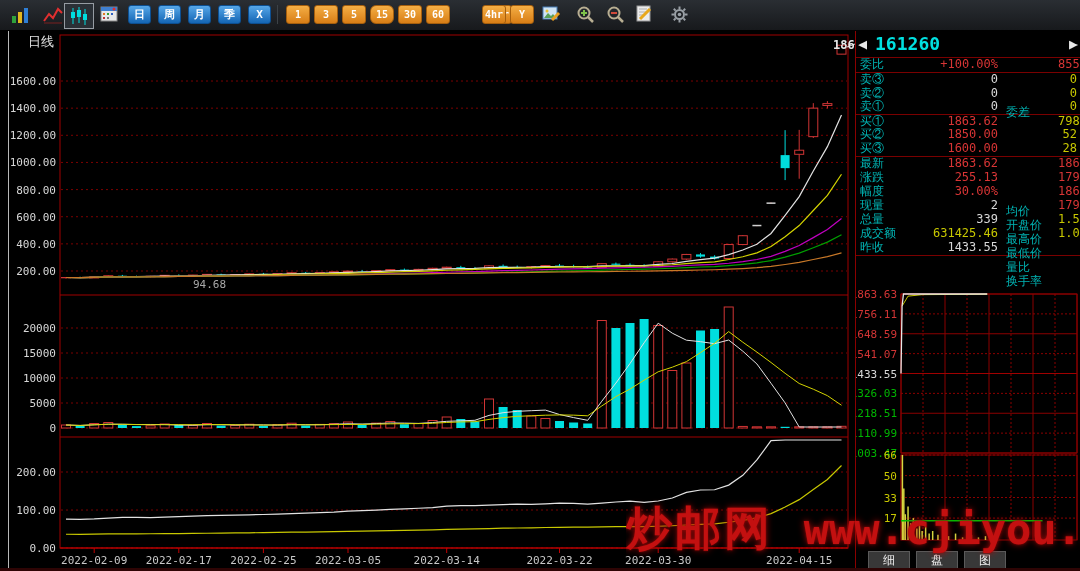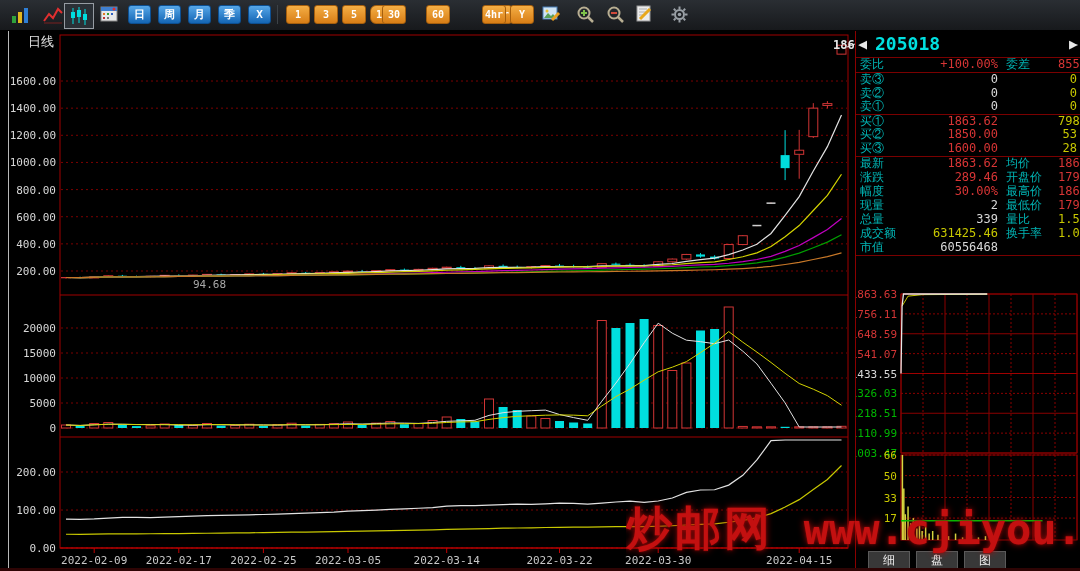--- a/index.html
+++ b/index.html
@@ -33,21 +33,21 @@
   .right-panel{position:absolute;left:855px;top:30px;width:225px;height:541px;background:#000;
                border-left:1px solid #8b0000;box-sizing:border-box;z-index:15;font-size:12px;}
   .p-header{height:27px;display:flex;align-items:center;border-bottom:1px solid #7a0000;}
   .p-arrow{color:#e8e8e8;font-size:15px;padding:0 2px;cursor:pointer;}
   .p-name{color:#f0f000;font-size:20px;font-weight:bold;letter-spacing:1px;
           font-family:"DejaVu Sans","Liberation Sans",sans-serif;}
   .p-code{color:#00e0e0;font-size:18px;font-weight:bold;margin-left:6px;}
   .prow{display:flex;align-items:flex-start;height:13.6px;line-height:13px;}
   .prow .lab{width:46px;padding-left:4px;color:#00b4b4;flex:none;}
   .prow .v1{width:92px;text-align:right;flex:none;}
-  .prow .lab2{width:52px;padding-left:8px;color:#00b4b4;flex:none;}
+  .prow .lab2{width:52px;padding-left:8px;color:#00b4b4;flex:none;margin-top:48px;}
   .prow .v2{flex:1;text-align:right;padding-right:3px;}
   .sec{border-bottom:1px solid #7a0000;}
   .stat-row{height:14px;}
   .c-red{color:#d83535;}.c-yellow{color:#c8c800;}.c-white{color:#d8d8d8;}
   .mini-wrap{position:absolute;left:0;top:252px;width:225px;height:268px;}
   .p-tabs{position:absolute;left:0;top:521px;width:225px;height:19px;z-index:20;}
   .p-tab{position:absolute;top:0;width:40px;height:17px;background:#383838;border:1px solid #5a5a5a;
          color:#efefef;font-size:12px;display:flex;align-items:center;justify-content:center;cursor:pointer;}
   svg text{font-family:"DejaVu Sans Mono","Liberation Mono",monospace;}
 </style>
@@ -93,21 +93,21 @@
     </div>
     <div class="tb-abs tb-btn-blue" style="left: 128px;">日</div>
     <div class="tb-abs tb-btn-blue" style="left: 158px;">周</div>
     <div class="tb-abs tb-btn-blue" style="left: 188px;">月</div>
     <div class="tb-abs tb-btn-blue" style="left: 218px;">季</div>
     <div class="tb-abs tb-btn-blue" style="left: 248px;">X</div>
     <div class="tb-abs tb-btn-orange" style="left: 286px;">1</div>
     <div class="tb-abs tb-btn-orange" style="left: 314px;">3</div>
     <div class="tb-abs tb-btn-orange" style="left: 342px;">5</div>
     <div class="tb-abs tb-btn-orange" style="left: 370px; border-radius: 6px;">15</div>
-    <div class="tb-abs tb-btn-orange" style="left: 382px;">30</div>
+    <div class="tb-abs tb-btn-orange" style="left: 398px;">30</div>
     <div class="tb-abs tb-btn-orange" style="left: 426px;">60</div>
     <div class="tb-abs tb-btn-orange" style="left: 460px; margin-left: 28px;">2hr</div>
     <div class="tb-abs tb-btn-orange" style="left: 482px;">4hr</div>
     <div class="tb-abs tb-btn-orange" style="left: 510px;">Y</div>
     <div class="tb-abs tb-ico" style="left: 542px;">
       <svg width="19" height="18">
         <rect x="1" y="2" width="14" height="12" fill="#cfe4f4" stroke="#4a7fb5"></rect>
         <polygon points="2,13 6,8 9,11 11,9 14,13" fill="#58a058"></polygon>
         <circle cx="5" cy="6" r="1.5" fill="#e8c030"></circle>
         <line x1="10" y1="15" x2="17" y2="8" stroke="#e8a020" stroke-width="3"></line>
@@ -395,21 +395,21 @@
 </div>
 <div class="win-border"></div>
 <div class="pane-label">日线</div>
 <div class="price-tag">1863.62</div>
 <div class="watermark"><span class="cn">炒邮网 </span><span class="url">www.cjiyou.net</span></div>
 <div class="bottom-strip"></div>
 
 <div class="right-panel">
   <div class="p-header">
     <span class="p-arrow">◀</span>
-    <span class="p-code">205018</span>
+    <span class="p-code">161260</span>
     <span class="p-arrow" style="margin-left:auto;">▶</span>
   </div>
   <div class="prow sec" style="height:14px;">
     <span class="lab">委比</span>
     <span class="v1 c-red">+100.00%</span>
     <span class="lab2">委差</span>
     <span class="v2 c-red">855</span>
   </div>
   <div id="asks" class="sec">
       <div class="prow">
@@ -435,39 +435,39 @@
       <div class="prow">
         <span class="lab">买①</span>
         <span class="v1 c-red">1863.62</span>
         <span class="lab2"></span>
         <span class="v2 c-yellow">798</span>
       </div>
       <div class="prow">
         <span class="lab">买②</span>
         <span class="v1 c-red">1850.00</span>
         <span class="lab2"></span>
-        <span class="v2 c-yellow">53</span>
+        <span class="v2 c-yellow">52</span>
       </div>
       <div class="prow">
         <span class="lab">买③</span>
         <span class="v1 c-red">1600.00</span>
         <span class="lab2"></span>
         <span class="v2 c-yellow">28</span>
       </div>
     </div>
   <div id="stats" class="sec">
       <div class="prow stat-row">
         <span class="lab">最新</span>
         <span class="v1 c-red">1863.62</span>
         <span class="lab2">均价</span>
         <span class="v2 c-red">1862.61</span>
       </div>
       <div class="prow stat-row">
         <span class="lab">涨跌</span>
-        <span class="v1 c-red">289.46</span>
+        <span class="v1 c-red">255.13</span>
         <span class="lab2">开盘价</span>
         <span class="v2 c-red">1798.00</span>
       </div>
       <div class="prow stat-row">
         <span class="lab">幅度</span>
         <span class="v1 c-red">30.00%</span>
         <span class="lab2">最高价</span>
         <span class="v2 c-red">1863.62</span>
       </div>
       <div class="prow stat-row">
@@ -482,22 +482,22 @@
         <span class="lab2">量比</span>
         <span class="v2 c-yellow">1.59</span>
       </div>
       <div class="prow stat-row">
         <span class="lab">成交额</span>
         <span class="v1 c-yellow">631425.46</span>
         <span class="lab2">换手率</span>
         <span class="v2 c-yellow">1.04%</span>
       </div>
       <div class="prow stat-row">
-        <span class="lab">市值</span>
-        <span class="v1 c-white">60556468</span>
+        <span class="lab">昨收</span>
+        <span class="v1 c-white">1433.55</span>
         <span class="lab2"></span>
         <span class="v2 c-white"></span>
       </div>
     </div>
   <div class="mini-wrap">
     <svg id="mini-svg" width="225" height="268">
         <g>
           <line x1="45" y1="12" x2="45" y2="171" stroke="#8b0000" stroke-dasharray=""></line>
           <line x1="45" y1="173" x2="45" y2="258" stroke="#8b0000" stroke-dasharray=""></line>
           <line x1="67" y1="12" x2="67" y2="171" stroke="#8b0000" stroke-dasharray="2,2"></line>

